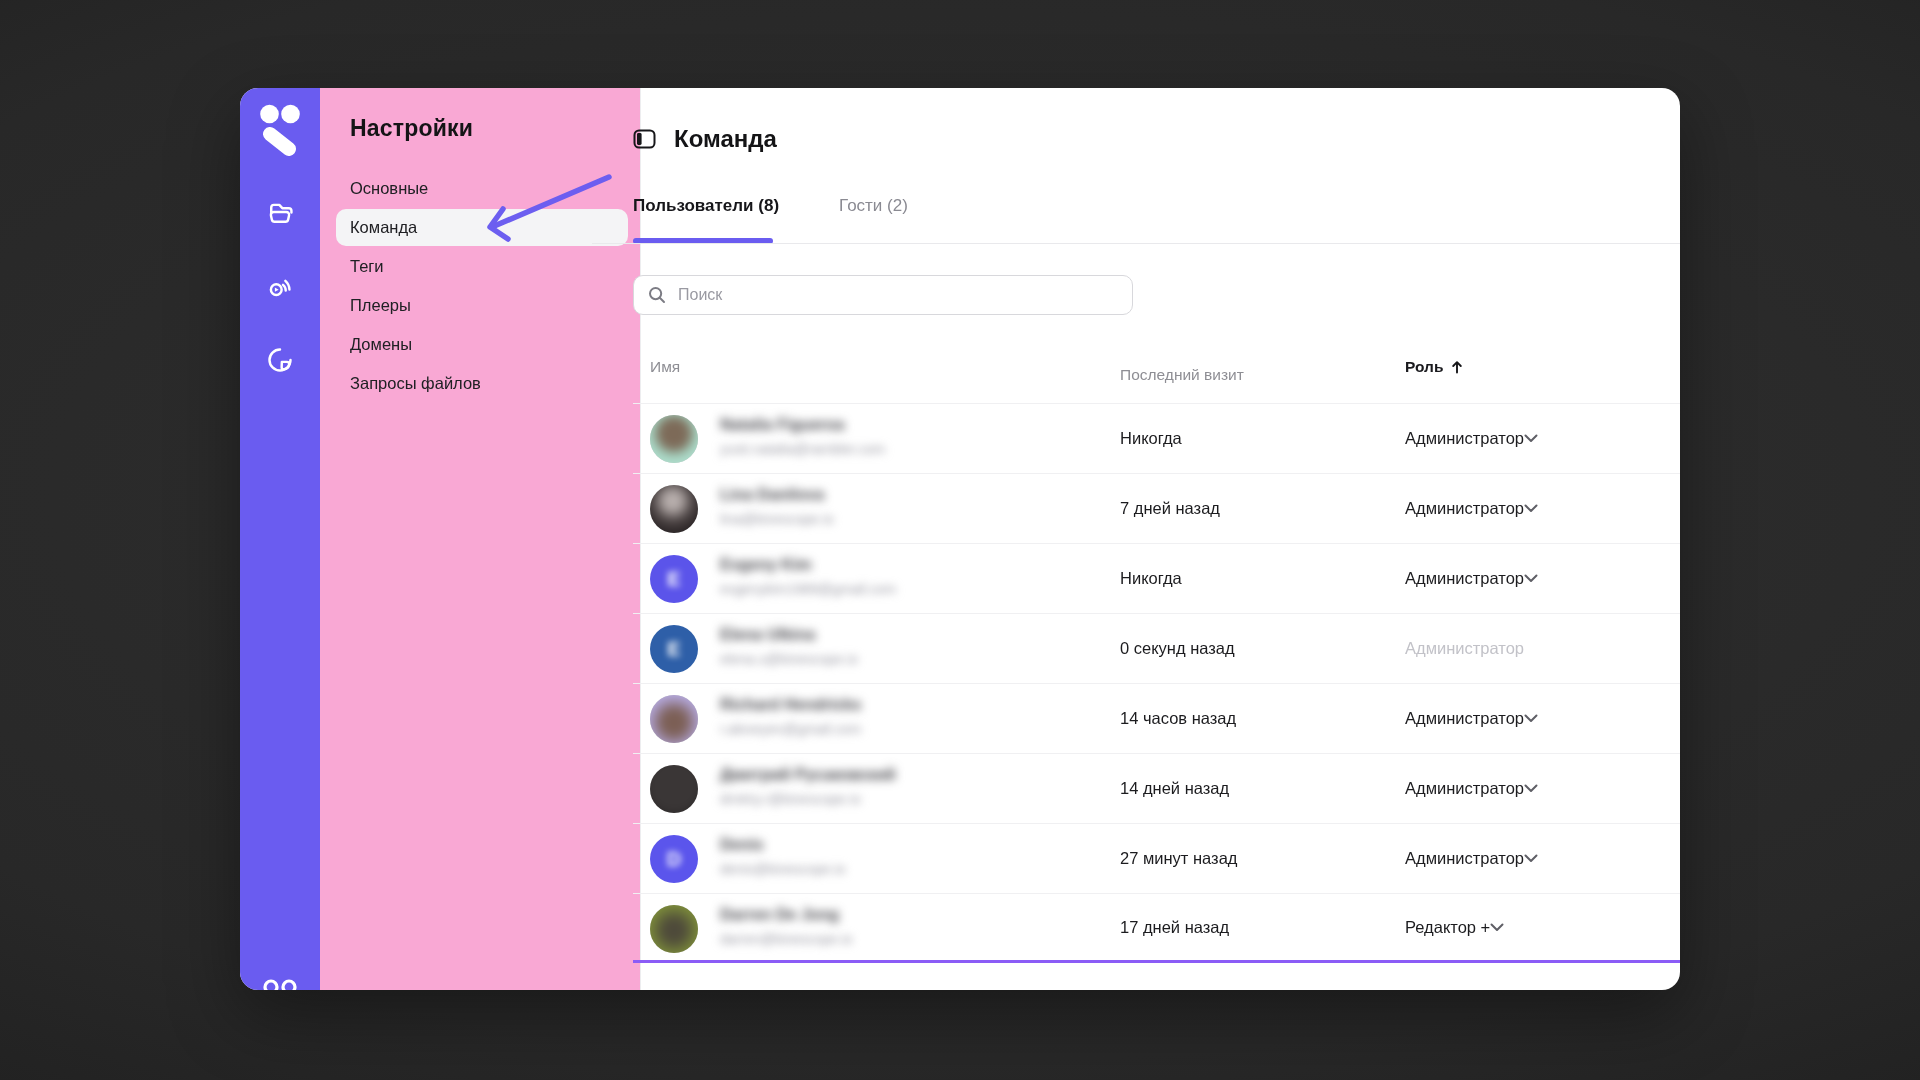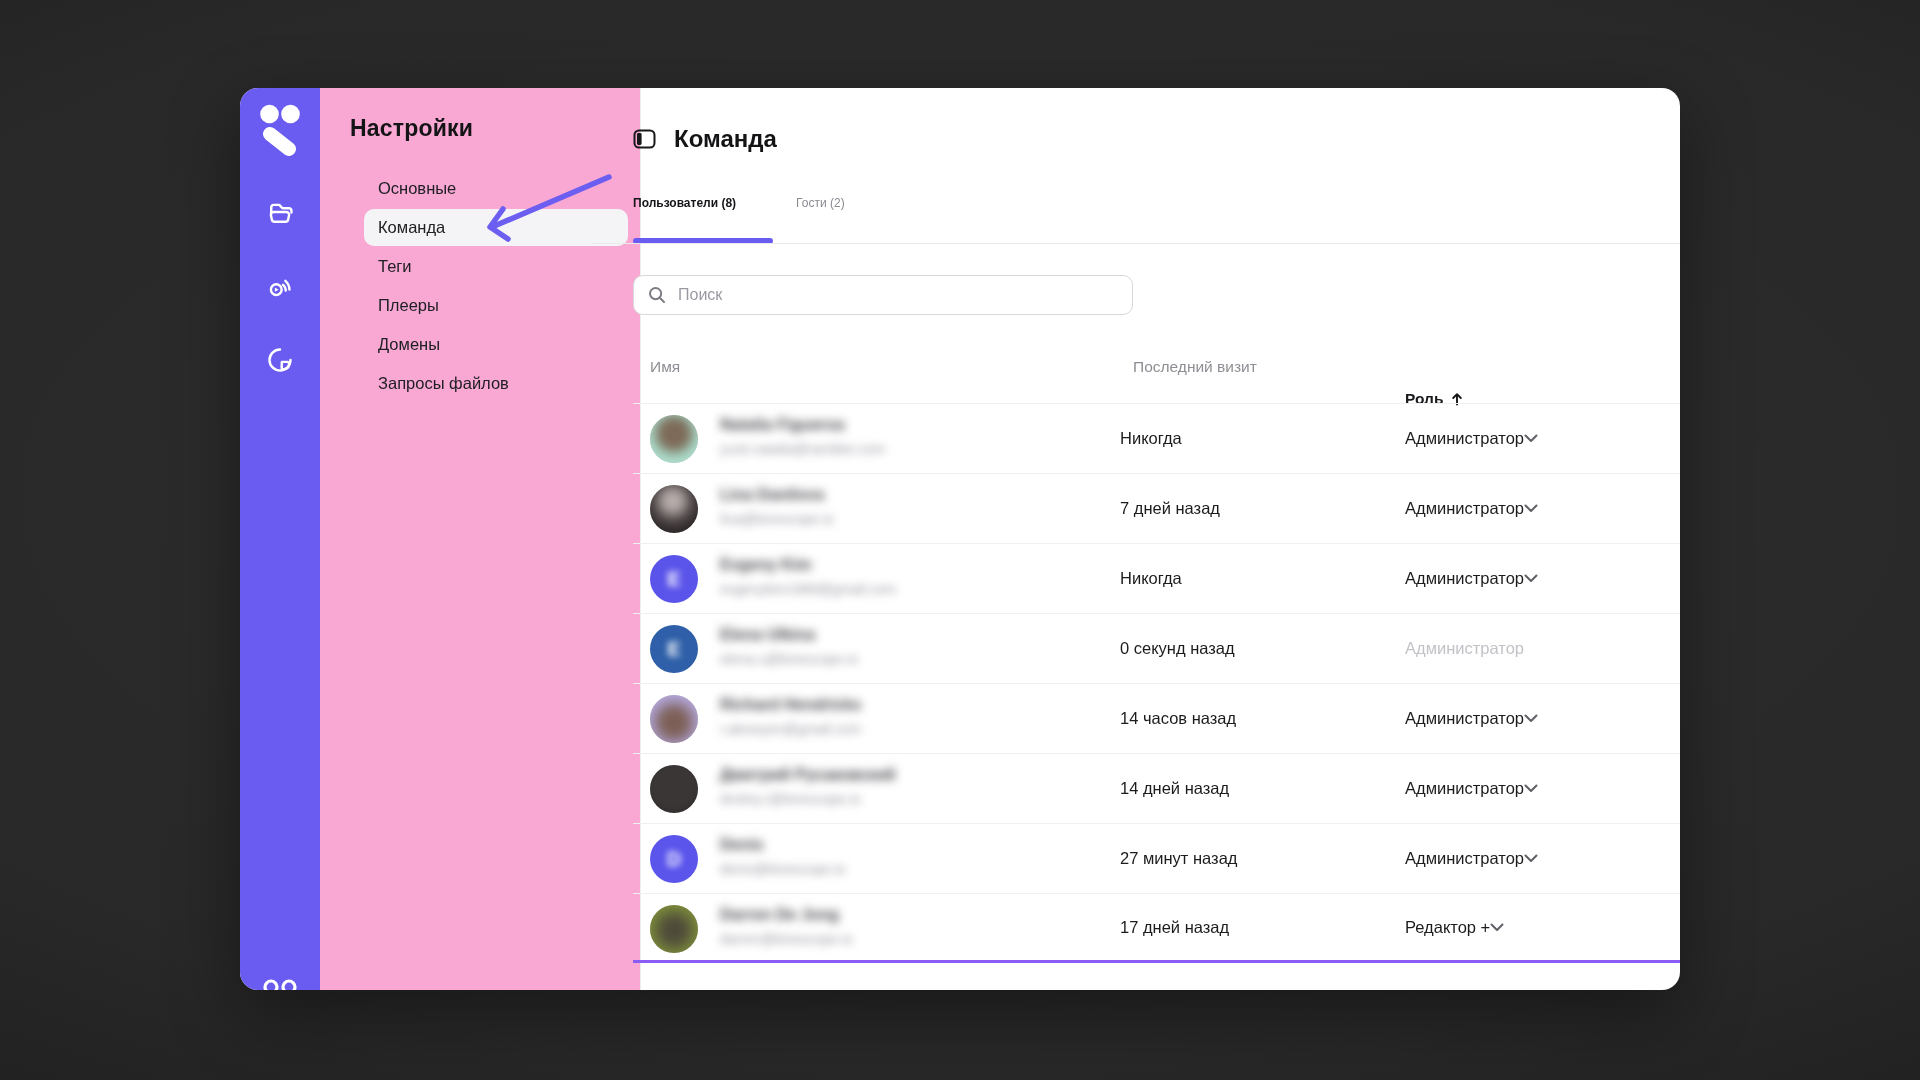--- a/index.html
+++ b/index.html
@@ -13,42 +13,42 @@
   .rail{position:absolute;left:0;top:0;width:80px;height:100%;background:#6a5cf0;}
   .rail .logo{position:absolute;left:17px;top:16px;}
   .rail-icon{position:absolute;left:25px;width:30px;height:30px;display:flex;align-items:center;justify-content:center;cursor:pointer;}
   .rail-icon svg{width:28px;height:28px;stroke:#fff;fill:none;stroke-width:2.1;stroke-linecap:round;stroke-linejoin:round;}
   .ri-1{top:109px}.ri-2{top:185px}.ri-3{top:257px}
   .rail-apps{position:absolute;left:22px;top:890px;}
   
   .nav{position:absolute;left:80px;top:0;width:321px;height:100%;background:#f9a8d4;border-right:1px solid #ededef;}
   .nav-title{position:absolute;left:30px;top:27px;font-size:23px;font-weight:700;color:#141416;letter-spacing:.2px;}
   .nav-list{position:absolute;left:0;top:81px;width:100%;}
-  .nav-item{position:relative;height:39px;line-height:39px;padding-left:30px;font-size:16.5px;color:#202024;cursor:pointer;margin-left:28px;}
+  .nav-item{position:relative;height:39px;line-height:39px;padding-left:30px;font-size:16.5px;color:#202024;cursor:pointer;}
   .nav-item.active::before{content:"";position:absolute;left:16px;right:12px;top:1px;bottom:1px;background:#f4f4f6;border-radius:10px;z-index:0;}
   .nav-item span{position:relative;z-index:1;}
   
   .main{position:absolute;left:352px;top:0;width:1088px;height:100%;}
   .main-header{position:absolute;left:41px;top:28px;height:46px;display:flex;align-items:center;gap:18px;}
   .main-title{font-size:24px;font-weight:700;color:#141416;}
   .head-border{position:absolute;left:0;right:0;top:155px;height:1px;background:#e9e9ec;}
   .tabs{position:absolute;left:41px;top:104px;display:flex;gap:60px;}
-  .tab{font-size:12px;color:#8a8a92;cursor:pointer;padding:4px 0;}
+  .tab{font-size:17px;color:#8a8a92;cursor:pointer;padding:4px 0;}
   .tab.active{color:#16161a;font-weight:700;}
   .tab-indicator{position:absolute;left:41px;top:150px;width:140px;height:6px;border-radius:3px;background:#6a5cf0;}
   
   .search{position:absolute;left:41px;top:187px;width:500px;height:40px;border:1px solid #d8d8dc;border-radius:10px;
     display:flex;align-items:center;padding:0 14px;gap:10px;background:#fff;}
   .search input{border:none;outline:none;flex:1;font-size:16px;color:#333;background:transparent;}
   .search input::placeholder{color:#9a9aa2;}
   
   .thead{position:absolute;left:41px;right:0;top:262px;height:36px;font-size:15.5px;color:#8e8e94;}
   .thead .c-name{position:absolute;left:17px;top:8px;}
-  .thead .c-visit{position:absolute;left:487px;top:8px;margin-left:13px;}
-  .thead .c-role{position:absolute;left:772px;top:8px;color:#1a1a1e;font-weight:600;display:flex;gap:8px;align-items:center;cursor:pointer;margin-top:32px;}
+  .thead .c-visit{position:absolute;left:487px;top:16px;}
+  .thead .c-role{position:absolute;left:772px;top:8px;color:#1a1a1e;font-weight:600;display:flex;gap:8px;align-items:center;cursor:pointer;}
   .rows{position:absolute;left:41px;right:0;top:315px;}
   .row{position:relative;height:70px;border-top:1px solid #f0f0f2;}
   .row:last-child{border-bottom:3px solid #8b5cf6;}
   .avatar{position:absolute;left:17px;top:11px;width:48px;height:48px;border-radius:50%;overflow:hidden;background:#ccc;}
   .avatar .ph{position:absolute;inset:-9px;filter:blur(5px);}
   .avatar .avatar-letter{position:absolute;inset:0;display:flex;align-items:center;justify-content:center;
     color:#fff;font-size:20px;font-weight:700;filter:blur(3px);}
   .nm{position:absolute;left:87px;top:12px;font-size:16px;font-weight:600;color:#46464c;filter:blur(5px);white-space:nowrap;}
   .em{position:absolute;left:87px;top:37px;font-size:14px;color:#9a9aa4;filter:blur(4.5px);white-space:nowrap;}
   .visit{position:absolute;left:487px;top:0;height:100%;display:flex;align-items:center;font-size:16.5px;color:#1c1c1f;}

